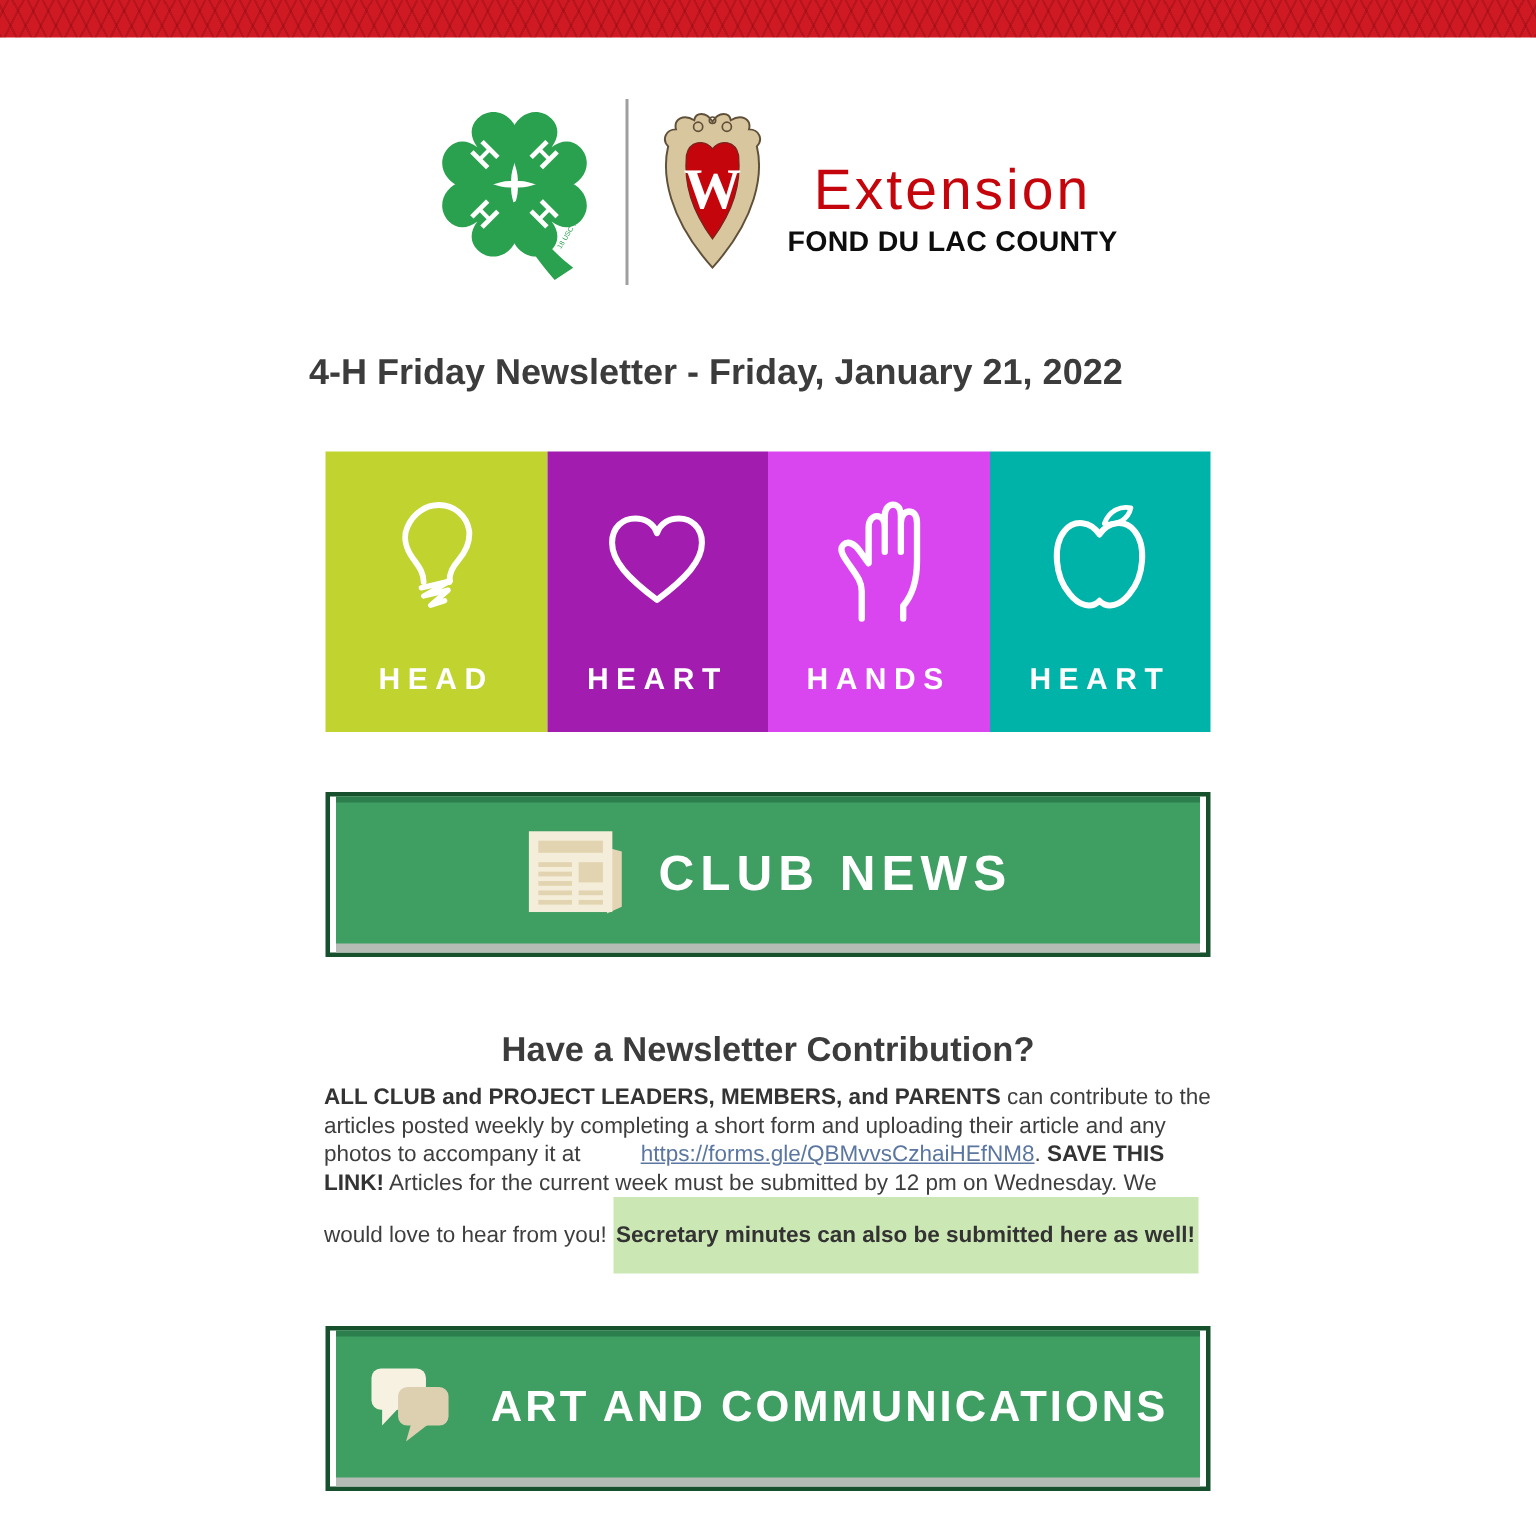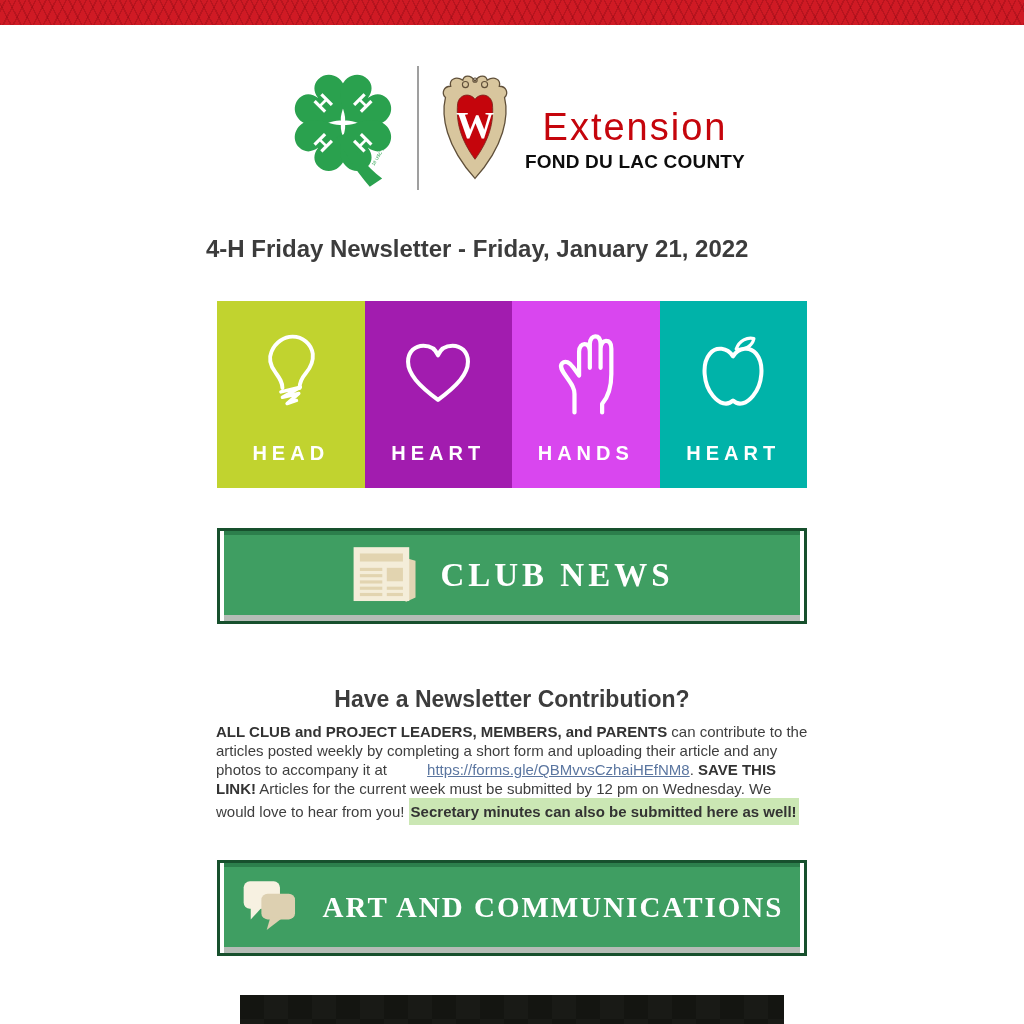--- a/index.html
+++ b/index.html
@@ -33,37 +33,37 @@
   .pillars { width:590px; height:187px; margin:38px auto 0; display:flex; }
   .pillar { flex:1; position:relative; display:flex; flex-direction:column; align-items:center; }
   .pillar-icon { height:94px; margin-top:26px; display:flex; align-items:center; justify-content:center; }
   .pillar-label { position:absolute; bottom:23px; color:#fff; font-weight:bold; font-size:20px; letter-spacing:5px; }
   .pillar-head   { background:#c1d32f; }
   .pillar-heart  { background:#a21caf; }
   .pillar-hands  { background:#d946ef; }
   .pillar-health { background:#00b3a9; }
 
   
-  .banner { width:590px; height:96px; margin:40px auto 0; position:relative;font-family:Liberation Serif, serif; }
+  .banner { width:590px; height:110px; margin:40px auto 0; position:relative; }
   .banner-outline { position:absolute; inset:0; border:3px solid #17502d; }
   .banner-fill {
     position:absolute; left:7px; right:7px; top:3px; bottom:9px;
     background:#3f9e62; border-top:4px solid #2c7f4c;
     box-shadow:0 6px 0 #b5bcb6;
     display:flex; align-items:center; justify-content:center; gap:20px;
   }
   .banner-label { color:#fff; font-weight:bold; font-size:33px; letter-spacing:4px; }
   .banner-label.small { font-size:29px; letter-spacing:2px; }
 
   
-  .contrib-heading { margin-top:62px; text-align:center; font-size:23px; font-weight:bold; color:#3c3c3c; }
+  .contrib-heading { margin-top:48px; text-align:center; font-size:23px; font-weight:bold; color:#3c3c3c; }
   .contrib-body { width:592px; margin:9px auto 0; font-size:15px; line-height:1.27; color:#3e3e3e; }
   .contrib-body b { color:#333; }
   .body-link { color:#5b76a0; text-decoration:underline; cursor:pointer;margin-left:36px; }
-  .highlight { background:#cbe7b4; font-weight:bold; color:#333; display:inline-block; padding:4px 2px; }
+  .highlight { background:#cbe7b4; font-weight:bold; color:#333; display:inline-block; padding:16px 2px; }
 
   
   .flyer {
     width:544px; height:170px; margin:39px auto 0;
     background:#141511;
     background-image:conic-gradient(from 0deg, rgba(255,255,255,.02) 0 90deg, transparent 90deg 180deg, rgba(255,255,255,.02) 180deg 270deg, transparent 270deg 360deg);
     background-size:48px 48px;
     display:flex; justify-content:center; gap:26px; padding-top:29px;
   }
   .flyer-card { border:1px solid #3d5a43; height:190px; text-align:center; }

